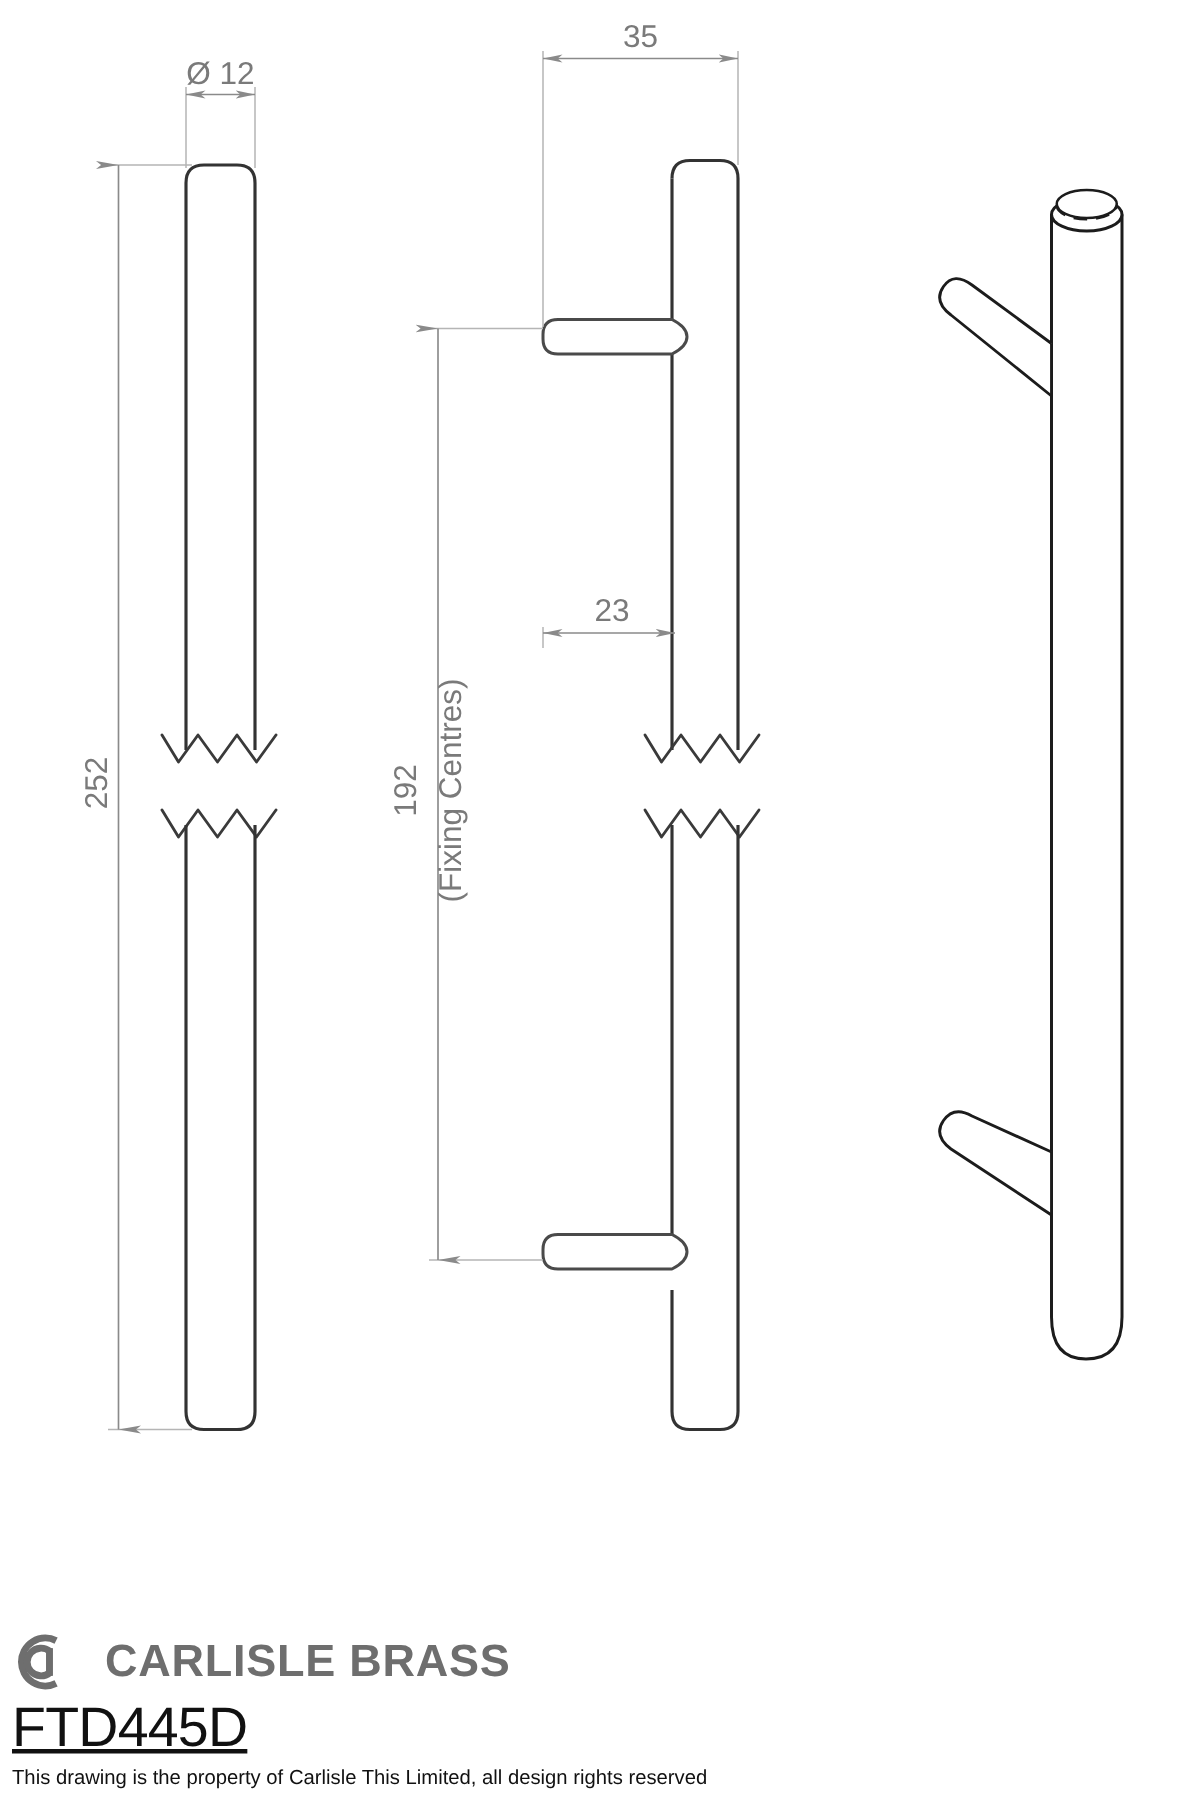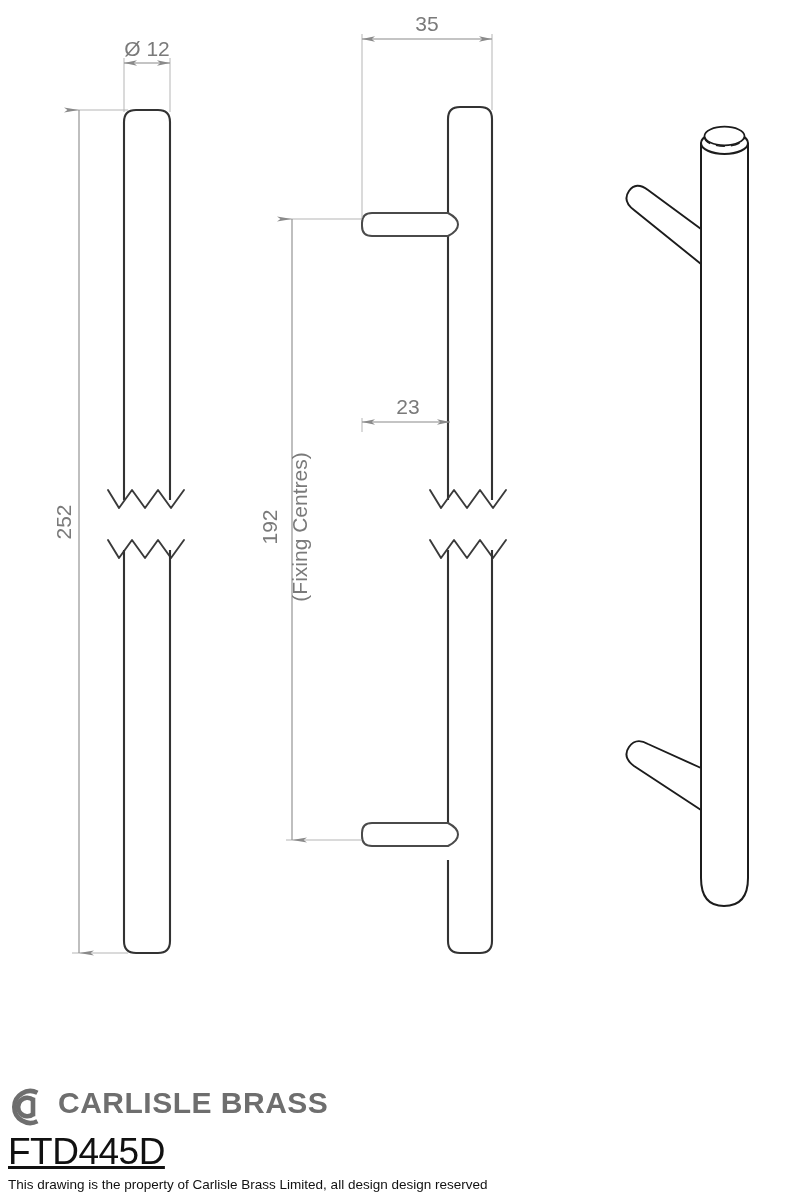--- a/index.html
+++ b/index.html
@@ -31,22 +31,23 @@
     display: block;
   }
   .title-block {
     position: absolute;
     left: 8px;
     top: 1086px;
     width: 775px;
   }
   .brand-row {
     display: flex;
-    align-items: flex-start;
+    align-items: center;
     height: 44px;
+    gap: 12px;
   }
   .brand-logo {
     width: 42px;
     height: 42px;
     flex: 0 0 42px;
     margin-right: 8px;
   }
   .brand-name {
     font-family: "Liberation Sans", sans-serif;
     font-weight: bold;
@@ -183,16 +184,16 @@
       <svg class="brand-logo" viewBox="0 0 100 100" xmlns="http://www.w3.org/2000/svg">
         <path d="M70,16 A38,38 0 1 0 70,84" fill="none" stroke="#6e6e6e" stroke-width="11"></path>
         <path d="M60,33 A22,22 0 1 0 60,67" fill="none" stroke="#6e6e6e" stroke-width="11"></path>
         <rect x="54" y="28" width="11" height="44" fill="#6e6e6e"></rect>
       </svg>
       <div class="brand-name">CARLISLE BRASS</div>
     </div>
 
     <div class="part-code">FTD445D</div>
 
-    <div class="rights-text">This drawing is the property of Carlisle Brass Limited, all design design reserved</div>
+    <div class="rights-text">This drawing is the property of Carlisle This Limited, all design rights reserved</div>
   </div>
 
 </div>
 
 </body></html>

